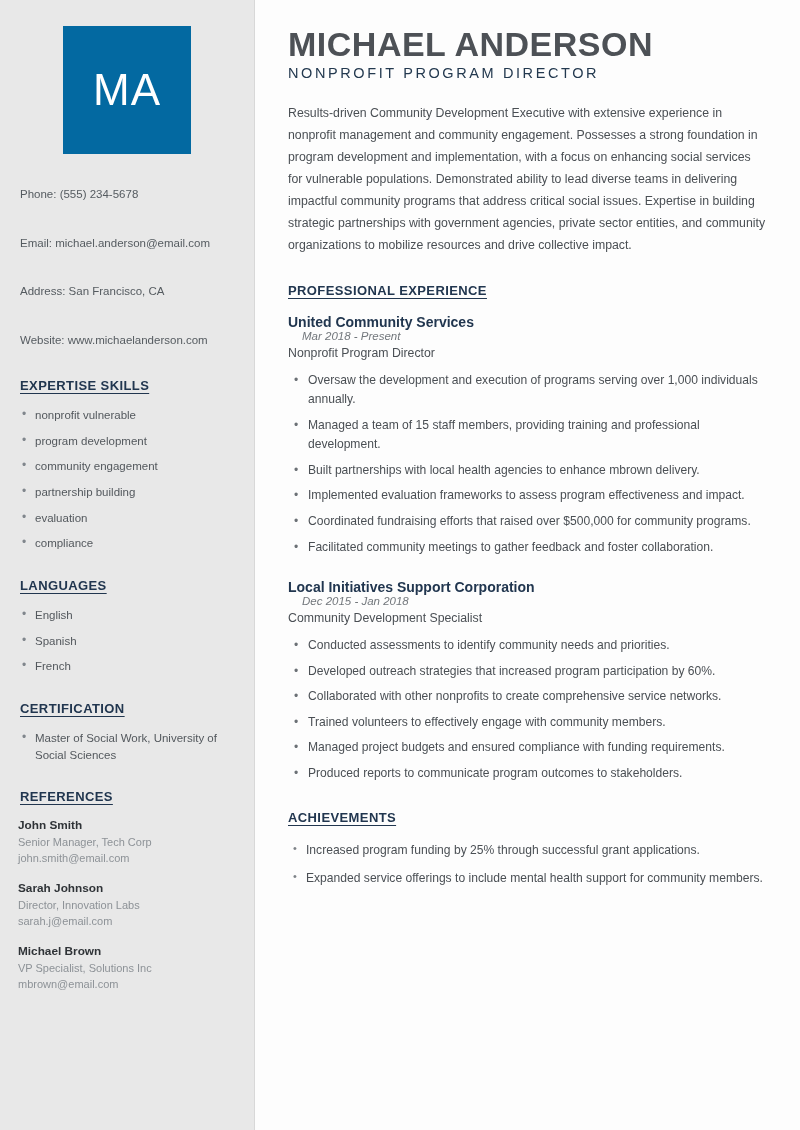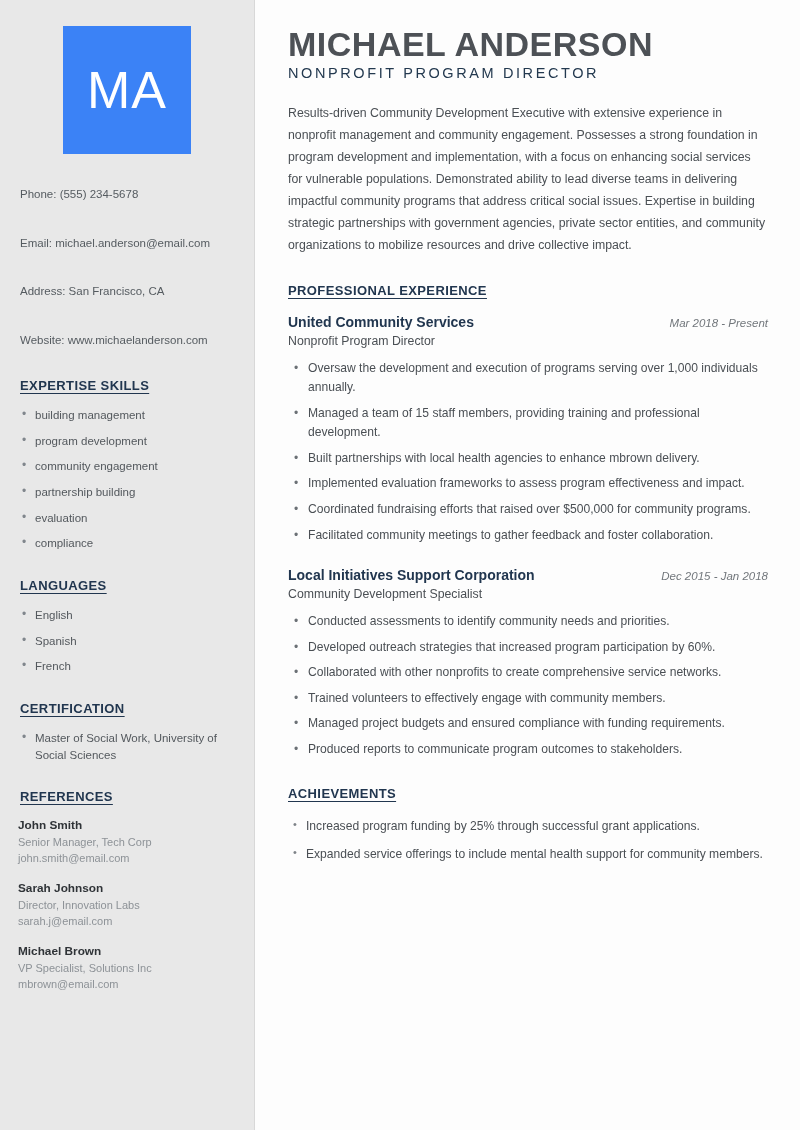--- a/index.html
+++ b/index.html
@@ -28,26 +28,26 @@
     flex: 0 0 255px;
     background: #e8e8e8;
     border-right: 1px solid #d8d8d8;
     box-sizing: border-box;
     padding: 26px 18px 20px 18px;
   }
   .avatar {
     width: 128px;
     height: 128px;
     margin: 0 auto 22px auto;
-    background: #3b82f6;
+    background: #0369a1;
     color: #ffffff;
     display: flex;
     align-items: center;
     justify-content: center;
-    font-size: 52px;
+    font-size: 44px;
     font-weight: 400;
     letter-spacing: 1px;
     line-height: 1;
   }
   .contact-list {
     margin: 0 0 30px 2px;
     padding: 0;
     list-style: none;
   }
   .contact-list li {
@@ -141,20 +141,21 @@
     text-decoration: underline;
     text-underline-offset: 3px;
     margin: 0 0 16px 0;
   }
   .exp-entry { margin-bottom: 22px; }
   .exp-head {
     display: flex;
     align-items: baseline;
     justify-content: space-between;
     margin-bottom: 4px;
+    flex-direction: column;
   }
   .exp-company {
     font-size: 14px;
     font-weight: bold;
     color: #21364f;
   }
   .exp-dates {
     font-size: 11.5px;
     font-style: italic;
     color: #72777c;
@@ -223,21 +224,21 @@
     <ul class="contact-list">
       <li>Phone: (555) 234-5678</li>
       <li>Email: michael.anderson@email.com</li>
       <li>Address: San Francisco, CA</li>
       <li>Website: www.michaelanderson.com</li>
     </ul>
 
     <div class="side-block">
       <div class="side-heading">EXPERTISE SKILLS</div>
       <ul class="bullet-list">
-        <li>building management</li>
+        <li>nonprofit vulnerable</li>
         <li>program development</li>
         <li>community engagement</li>
         <li>partnership building</li>
         <li>evaluation</li>
         <li>compliance</li>
       </ul>
     </div>
 
     <div class="side-block">
       <div class="side-heading">LANGUAGES</div>

